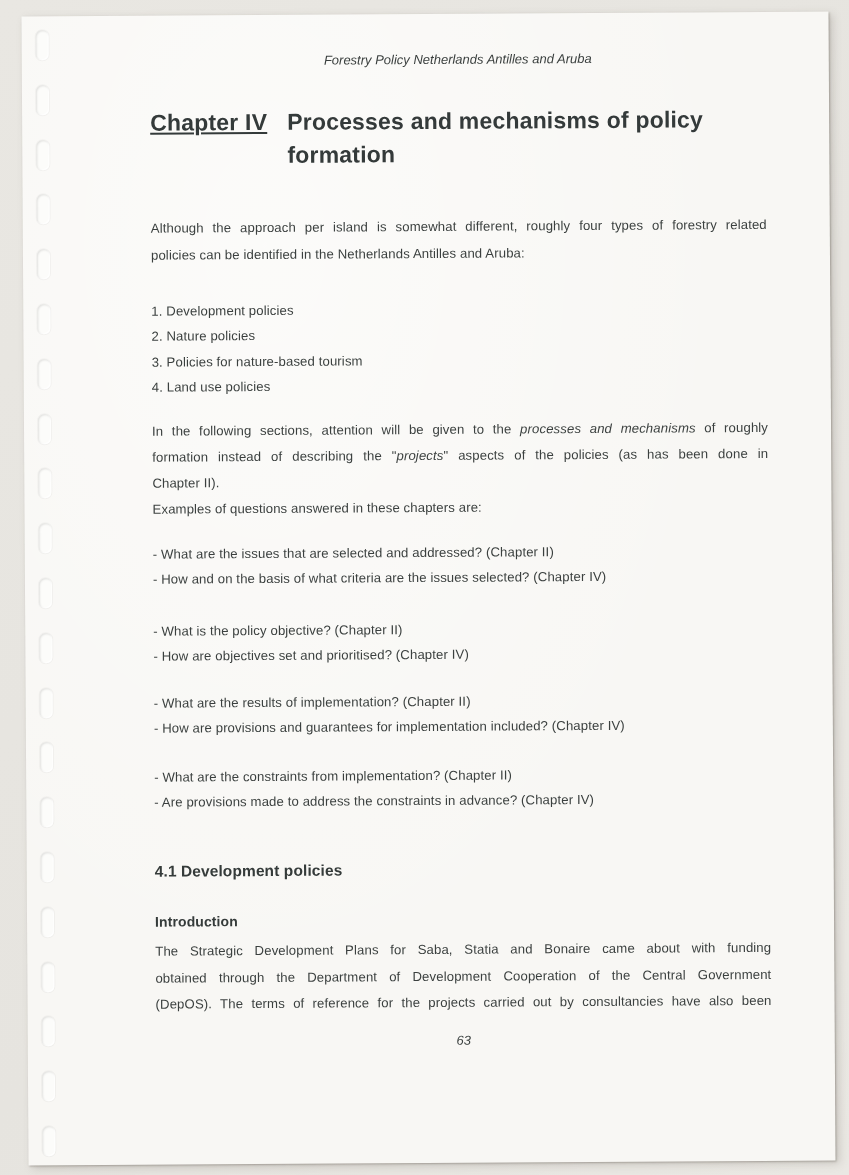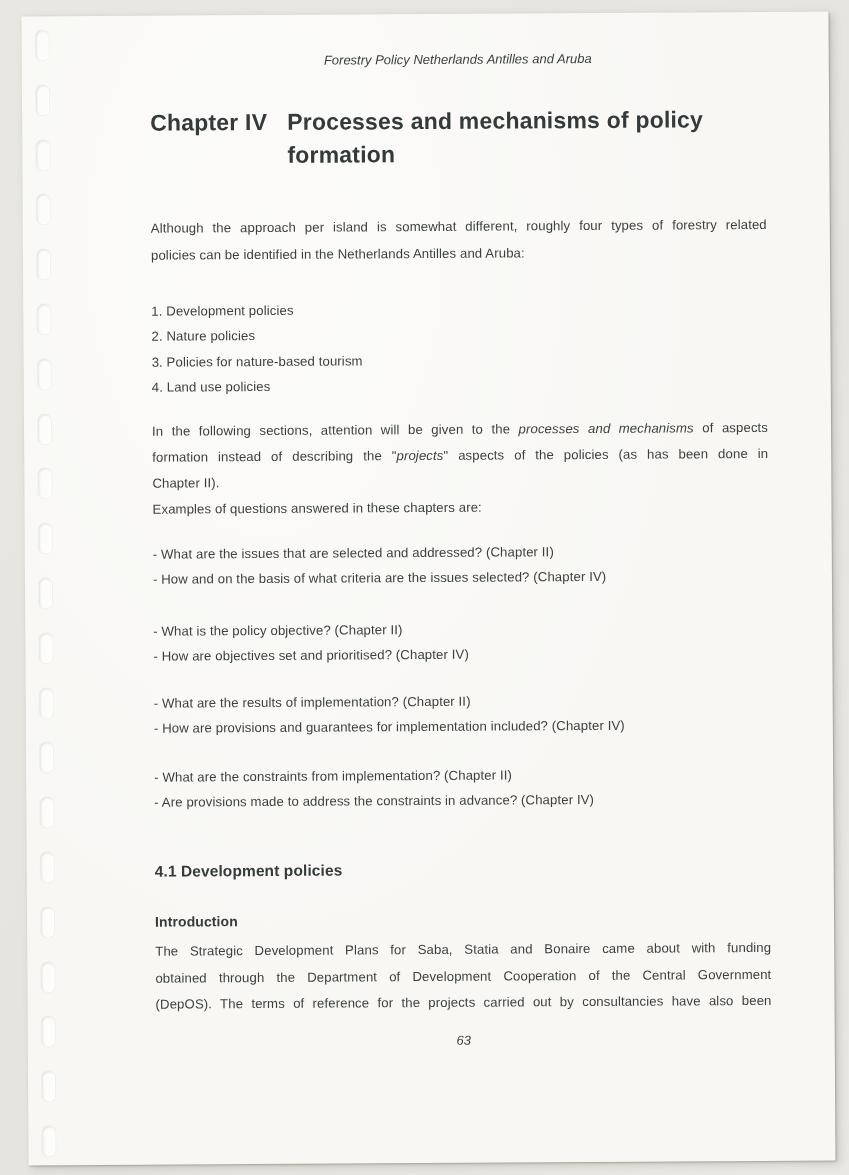--- a/index.html
+++ b/index.html
@@ -49,21 +49,21 @@
   .chapter-title {
     position: absolute;
     left: 128px; top: 91px; width: 640px;
     display: flex;
     font-weight: bold;
     font-size: 23px;
     line-height: 33px;
     letter-spacing: 0.2px;
     color: #343a3a;
   }
-  .chapter-title .label { flex: none; width: 137px; }
+  .chapter-title .label { flex: none; width: 137px; text-decoration: underline; }
   .chapter-title .text  { width: 480px; }
   .block {
     position: absolute;
     left: 128px; width: 616px;
     font-size: 13.2px;
     color: #3b403f;
     letter-spacing: 0.1px;
   }
   .line { white-space: nowrap; }
   .jl { text-align: justify; text-align-last: justify; }
@@ -114,21 +114,21 @@
   </div>
 
   <div class="block list">
     <div class="line">1. Development policies</div>
     <div class="line">2. Nature policies</div>
     <div class="line">3. Policies for nature-based tourism</div>
     <div class="line">4. Land use policies</div>
   </div>
 
   <div class="block p2">
-    <div class="line jl"><span>In the following sections, attention will be given to the </span><i>processes and mechanisms</i><span> of aspects</span></div>
+    <div class="line jl"><span>In the following sections, attention will be given to the </span><i>processes and mechanisms</i><span> of roughly</span></div>
     <div class="line jl"><span>formation instead of describing the "</span><i>projects</i><span>" aspects of the policies (as has been done in</span></div>
     <div class="line">Chapter II).</div>
     <div class="line">Examples of questions answered in these chapters are:</div>
   </div>
 
   <div class="block q1">
     <div class="line">- What are the issues that are selected and addressed? (Chapter II)</div>
     <div class="line">- How and on the basis of what criteria are the issues selected? (Chapter IV)</div>
   </div>
 

